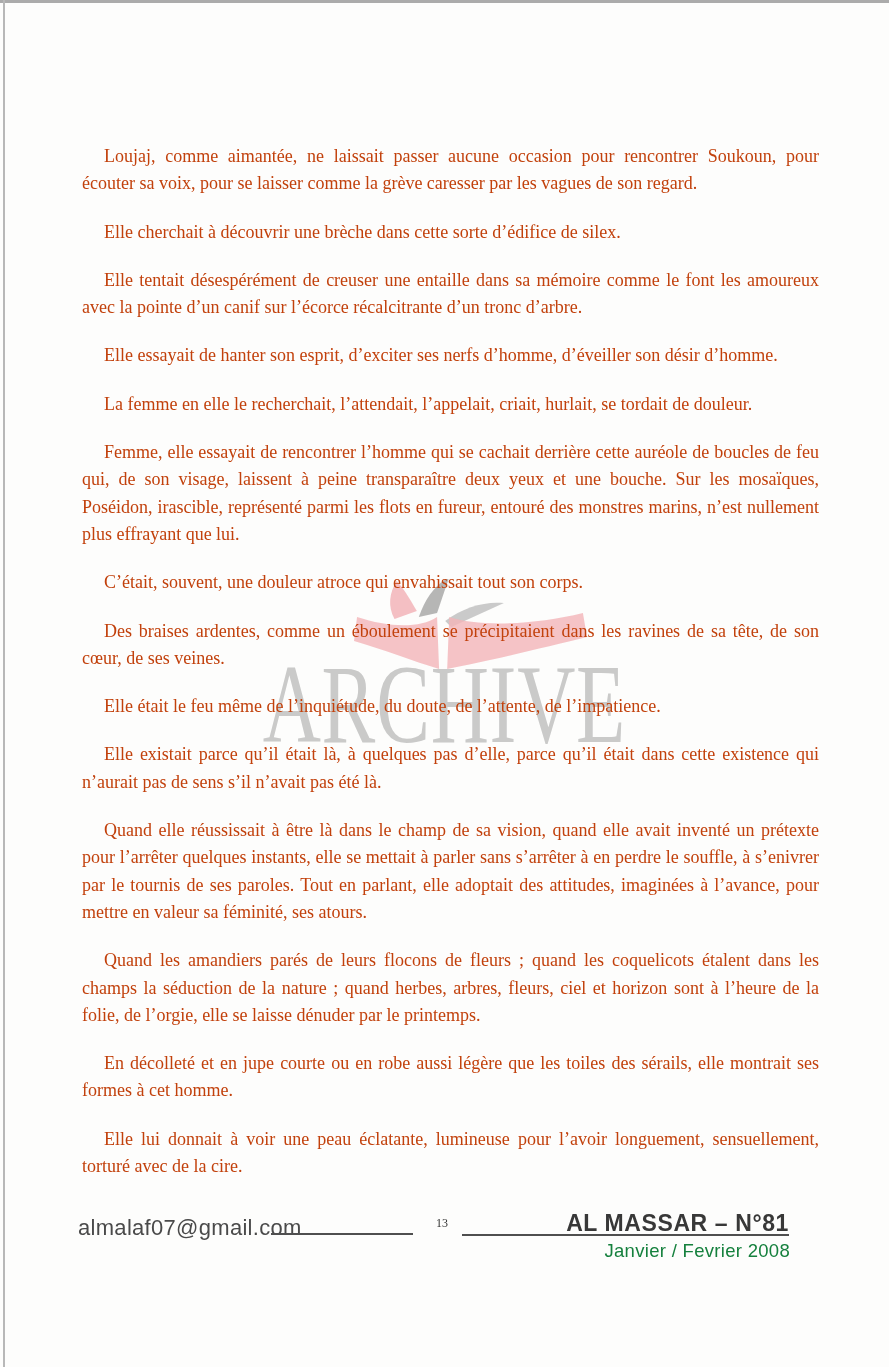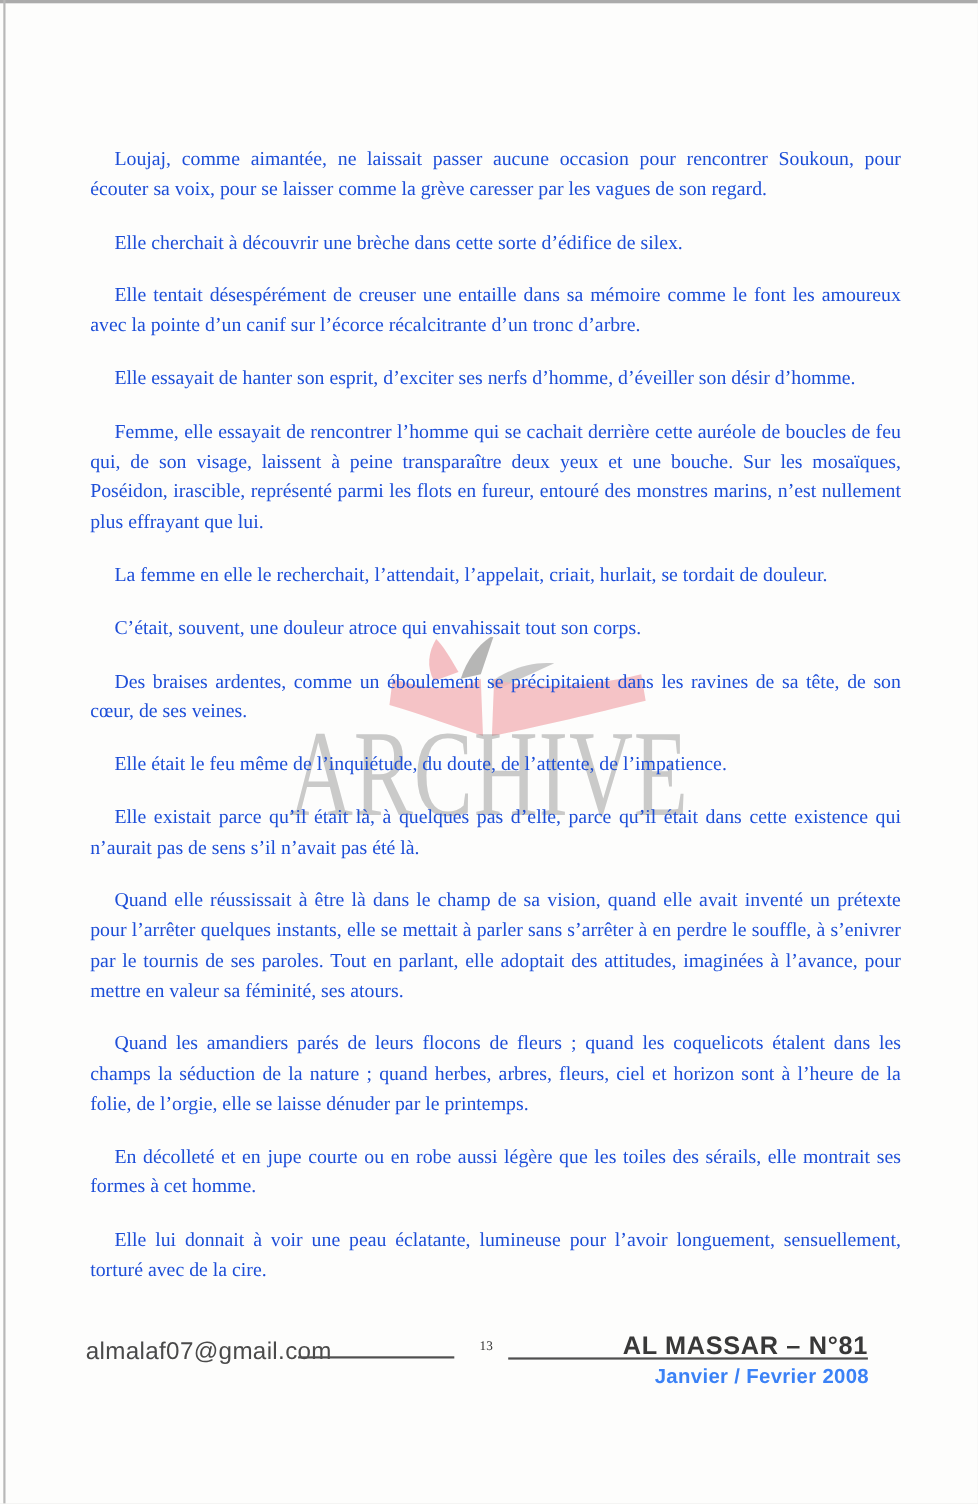--- a/index.html
+++ b/index.html
@@ -37,24 +37,24 @@
     font-size:21px;font-weight:bold;letter-spacing:0.5px;
     color:rgba(226,141,148,0.78);
   }
 
   
   .content{
     position:absolute;z-index:1;
     left:82px;top:131px;width:737px;
   }
   .content p{
-    margin:0 0 21px 0;
+    margin:12px 0 21px 0;
     font-size:18px;line-height:27.3px;
     text-align:justify;text-indent:22px;
-    color:#1d4ed8;
+    color:#c2410c;
   }
 
   
   .footer{position:absolute;z-index:1;left:0;top:0;width:100%;height:100%;pointer-events:none;}
   .footer-email{
     position:absolute;left:78px;top:1215px;
     font-family:"Liberation Sans","DejaVu Sans",sans-serif;
     font-size:22px;letter-spacing:0.3px;color:#4a4a4a;
   }
   .footer-line-left{position:absolute;left:271px;top:1233px;width:142px;height:2px;background:#4f4f4f;}
@@ -65,21 +65,21 @@
   }
   .footer-line-right{position:absolute;left:462px;top:1234px;width:327px;height:2px;background:#4f4f4f;}
   .footer-journal{
     position:absolute;right:100px;top:1210px;
     font-family:"Liberation Sans","DejaVu Sans",sans-serif;
     font-size:23px;font-weight:bold;letter-spacing:0.6px;color:#383838;
   }
   .footer-date{
     position:absolute;right:99px;top:1240px;
     font-family:"Liberation Sans","DejaVu Sans",sans-serif;
-    font-size:18.5px;font-weight:bold;letter-spacing:0.3px;color:#3b82f6;
+    font-size:18.5px;font-weight:normal;letter-spacing:0.3px;color:#15803d;
   }
 </style>
 </head>
 <body>
 
 <div class="page">
 
   <div class="edge-top"></div>
   <div class="edge-left"></div>
 
@@ -98,22 +98,22 @@
     <div class="wm-title">
       <span>ARCHIVE</span>
     </div>
   </div>
 
   <div class="content">
     <p>Loujaj, comme aimantée, ne laissait passer aucune occasion pour rencontrer Soukoun, pour écouter sa voix, pour se laisser comme la grève caresser par les vagues de son regard.</p>
     <p>Elle cherchait à découvrir une brèche dans cette sorte d’édifice de silex.</p>
     <p>Elle tentait désespérément de creuser une entaille dans sa mémoire comme le font les amoureux avec la pointe d’un canif sur l’écorce récalcitrante d’un tronc d’arbre.</p>
     <p>Elle essayait de hanter son esprit, d’exciter ses nerfs d’homme, d’éveiller son désir d’homme.</p>
+    <p>La femme en elle le recherchait, l’attendait, l’appelait, criait, hurlait, se tordait de douleur.</p>
     <p>Femme, elle essayait de rencontrer l’homme qui se cachait derrière cette auréole de boucles de feu qui, de son visage, laissent à peine transparaître deux yeux et une bouche. Sur les mosaïques, Poséidon, irascible, représenté parmi les flots en fureur, entouré des monstres marins, n’est nullement plus effrayant que lui.</p>
-    <p>La femme en elle le recherchait, l’attendait, l’appelait, criait, hurlait, se tordait de douleur.</p>
     <p>C’était, souvent, une douleur atroce qui envahissait tout son corps.</p>
     <p>Des braises ardentes, comme un éboulement se précipitaient dans les ravines de sa tête, de son cœur, de ses veines.</p>
     <p>Elle était le feu même de l’inquiétude, du doute, de l’attente, de l’impatience.</p>
     <p>Elle existait parce qu’il était là, à quelques pas d’elle, parce qu’il était dans cette existence qui n’aurait pas de sens s’il n’avait pas été là.</p>
     <p>Quand elle réussissait à être là dans le champ de sa vision, quand elle avait inventé un prétexte pour l’arrêter quelques instants, elle se mettait à parler sans s’arrêter à en perdre le souffle, à s’enivrer par le tournis de ses paroles. Tout en parlant, elle adoptait des attitudes, imaginées à l’avance, pour mettre en valeur sa féminité, ses atours.</p>
     <p>Quand les amandiers parés de leurs flocons de fleurs ; quand les coquelicots étalent dans les champs la séduction de la nature ; quand herbes, arbres, fleurs, ciel et horizon sont à l’heure de la folie, de l’orgie, elle se laisse dénuder par le printemps.</p>
     <p>En décolleté et en jupe courte ou en robe aussi légère que les toiles des sérails, elle montrait ses formes à cet homme.</p>
     <p>Elle lui donnait à voir une peau éclatante, lumineuse pour l’avoir longuement, sensuellement, torturé avec de la cire.</p>
   </div>
 

